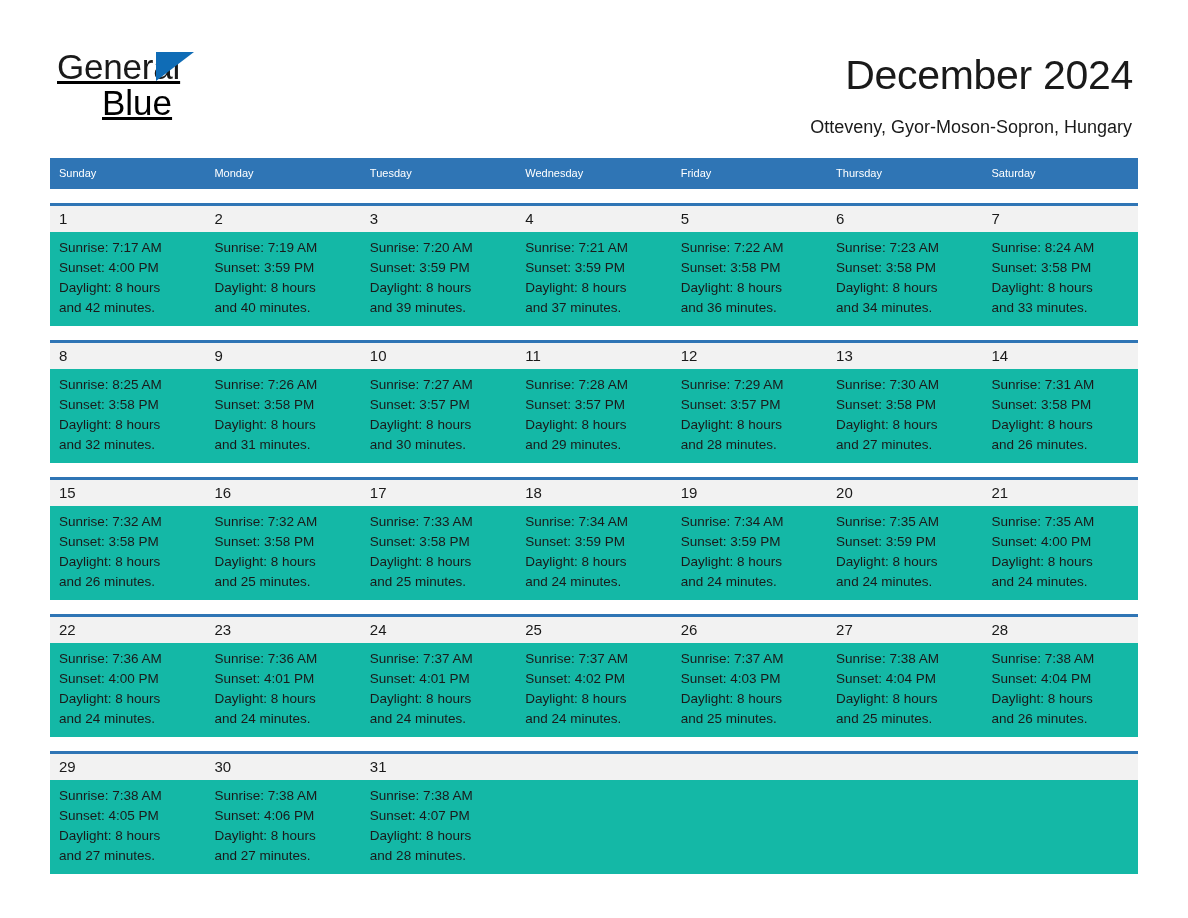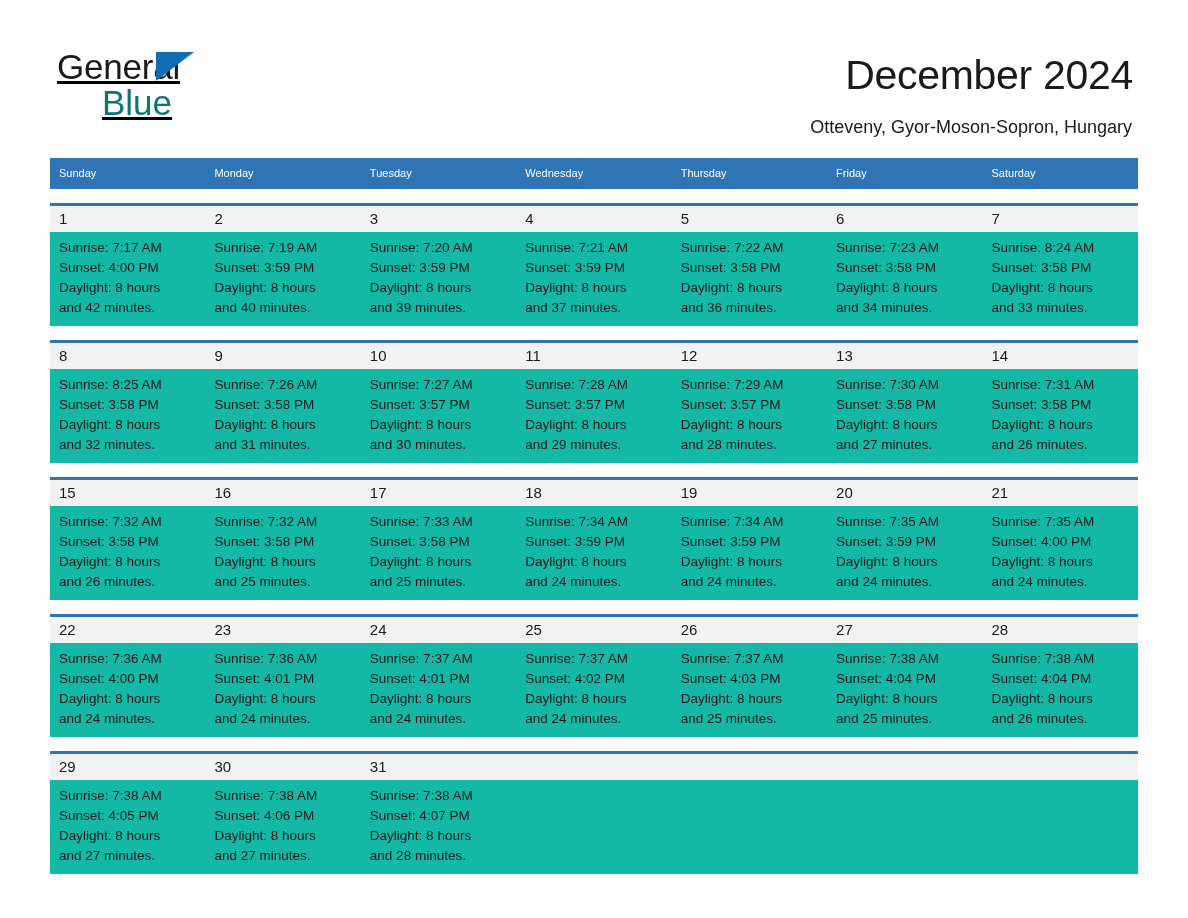--- a/index.html
+++ b/index.html
@@ -30,21 +30,21 @@
     font-size: 35px;
     letter-spacing: -0.2px;
     color: #1a1a1a;
     font-family: "Liberation Sans", sans-serif;
     line-height: 38px;
     display: block;
     height: 38px;
   }
   .logo-blue {
     font-size: 35px;
-    color: #0f766e;
+    color: #000000;
     line-height: 34px;
     display: block;
     margin-left: 45px;
     height: 36px;
   }
   .logo-tri {
     position: absolute;
     left: 99px; top: 4px;
     width: 0; height: 0;
     border-left: 38px solid #0f6cb6;
@@ -134,22 +134,22 @@
     <div class="subtitle">Otteveny, Gyor-Moson-Sopron, Hungary</div>
   </div>
 
   <div class="cal">
 
     <div class="weekhead">
       <div class="wh">Sunday</div>
       <div class="wh">Monday</div>
       <div class="wh">Tuesday</div>
       <div class="wh">Wednesday</div>
+      <div class="wh">Friday</div>
       <div class="wh">Thursday</div>
-      <div class="wh">Friday</div>
       <div class="wh">Saturday</div>
     </div>
 
     <div class="week">
       <div class="numrow">
         <div class="num">1</div>
         <div class="num">2</div>
         <div class="num">3</div>
         <div class="num">4</div>
         <div class="num">5</div>

